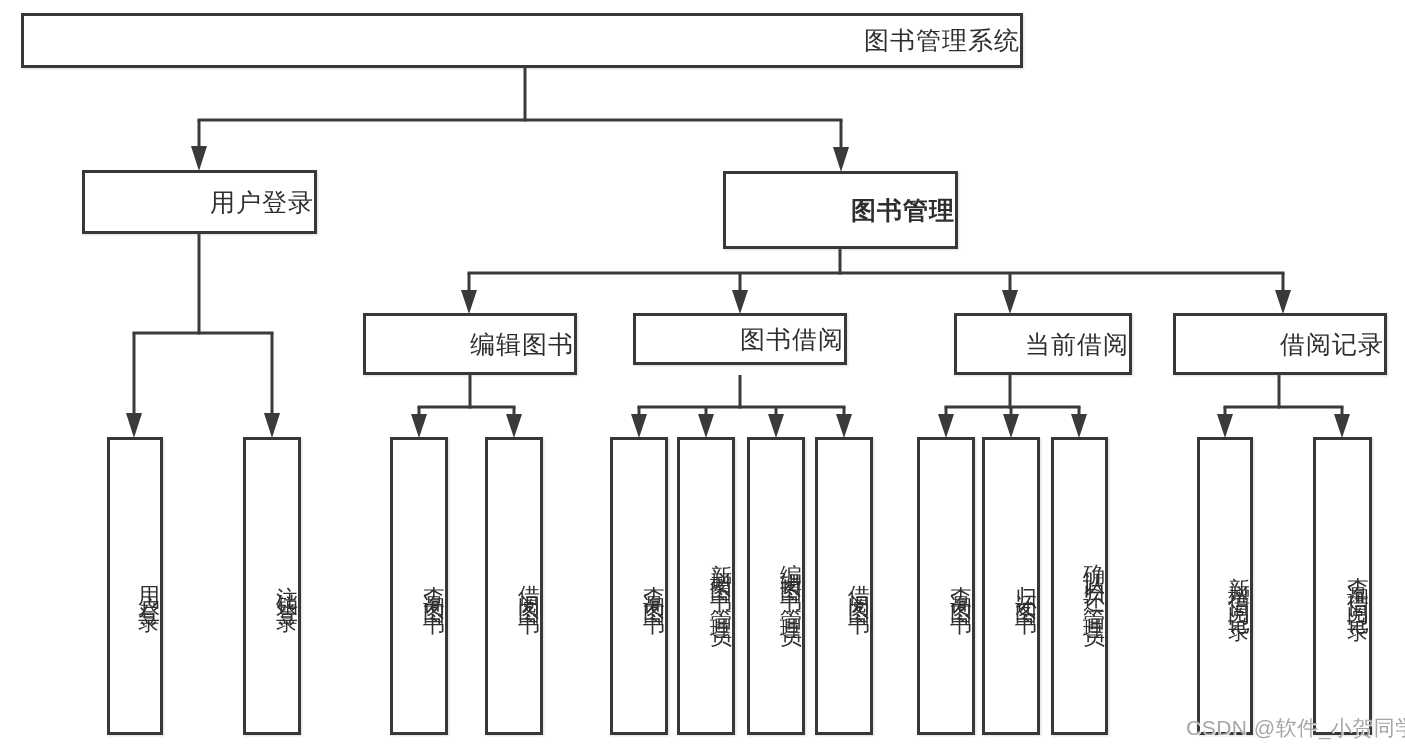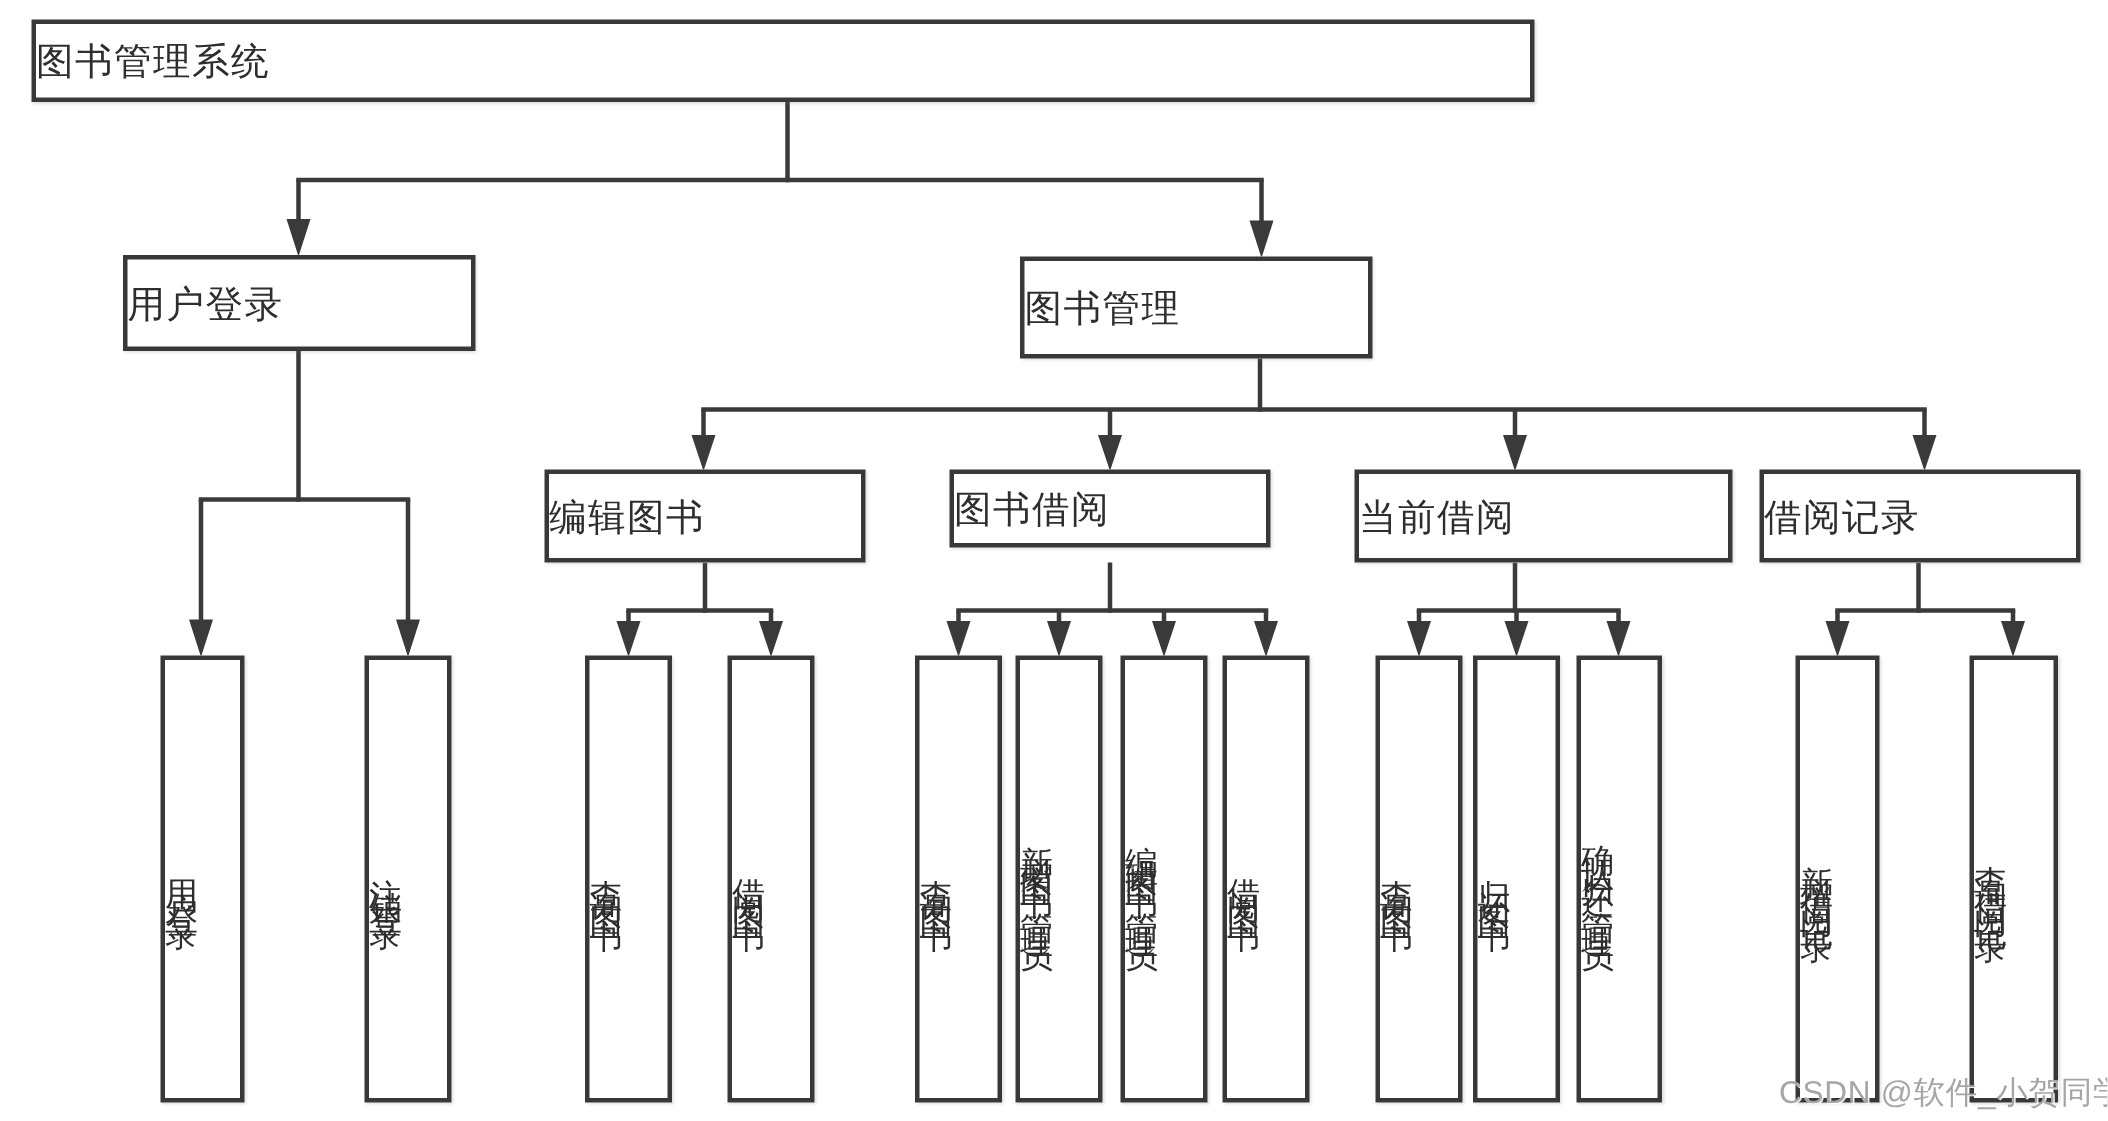--- a/index.html
+++ b/index.html
@@ -11,21 +11,21 @@
     overflow:hidden;
   }
   .connectors{position:absolute;left:0;top:0;width:1405px;height:747px;}
   .connectors line{stroke:#3a3a3a;stroke-width:3;}
   .connectors polygon{fill:#3a3a3a;stroke:none;}
   .node{
     position:absolute;
     box-sizing:border-box;
     border:3px solid #383838;
     background:#ffffff;
-    display:flex;align-items:center;justify-content:flex-start;
+    display:flex;align-items:center;justify-content:flex-end;
     color:#2e2e2e;
     box-shadow:1px 1px 2px rgba(120,120,120,0.25);
   }
   .h-label{font-size:25px;letter-spacing:1px;white-space:nowrap;}
   .leaf .v-label{
     writing-mode:vertical-rl;
     text-orientation:mixed;
     font-size:22px;
     line-height:1;
     letter-spacing:9px;
@@ -109,31 +109,31 @@
       <polygon points="1334,414 1350,414 1342,438"></polygon>
   </svg>
 
   <div class="node" style="left:21px;top:13px;width:1002px;height:55px;">
     <span class="h-label">图书管理系统</span>
   </div>
 
   <div class="node" style="left:82px;top:170px;width:235px;height:64px;">
     <span class="h-label">用户登录</span>
   </div>
-  <div class="node" style="left:680px;top:171px;width:235px;height:68px;">
+  <div class="node" style="left:723px;top:171px;width:235px;height:78px;font-weight:bold;">
     <span class="h-label">图书管理</span>
   </div>
 
   <div class="node" style="left:363px;top:313px;width:214px;height:62px;">
     <span class="h-label">编辑图书</span>
   </div>
   <div class="node" style="left:633px;top:313px;width:214px;height:52px;">
     <span class="h-label">图书借阅</span>
   </div>
-  <div class="node" style="left:903px;top:313px;width:252px;height:62px;">
+  <div class="node" style="left:954px;top:313px;width:178px;height:62px;">
     <span class="h-label">当前借阅</span>
   </div>
   <div class="node" style="left:1173px;top:313px;width:214px;height:62px;">
     <span class="h-label">借阅记录</span>
   </div>
 
   <div class="node leaf" style="left:107px;top:437px;width:56px;height:298px;">
     <span class="v-label">用户登录</span>
   </div>
   <div class="node leaf" style="left:243px;top:437px;width:58px;height:298px;">

